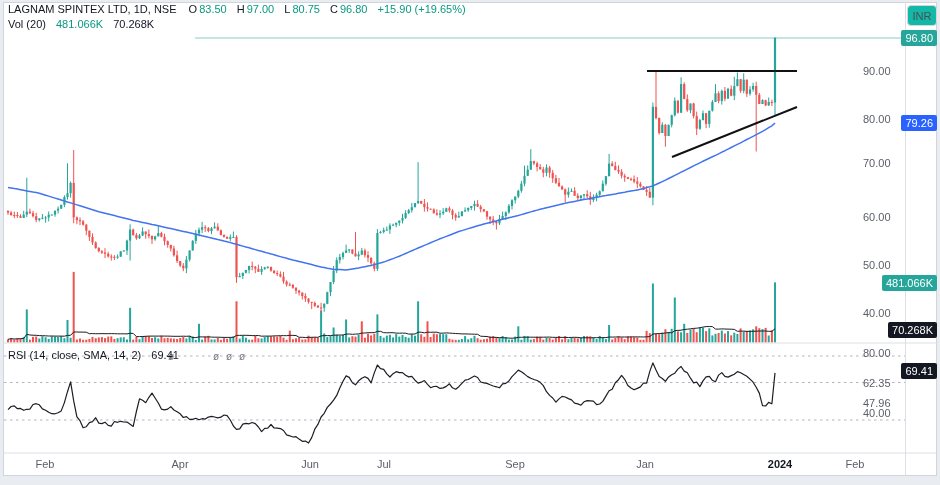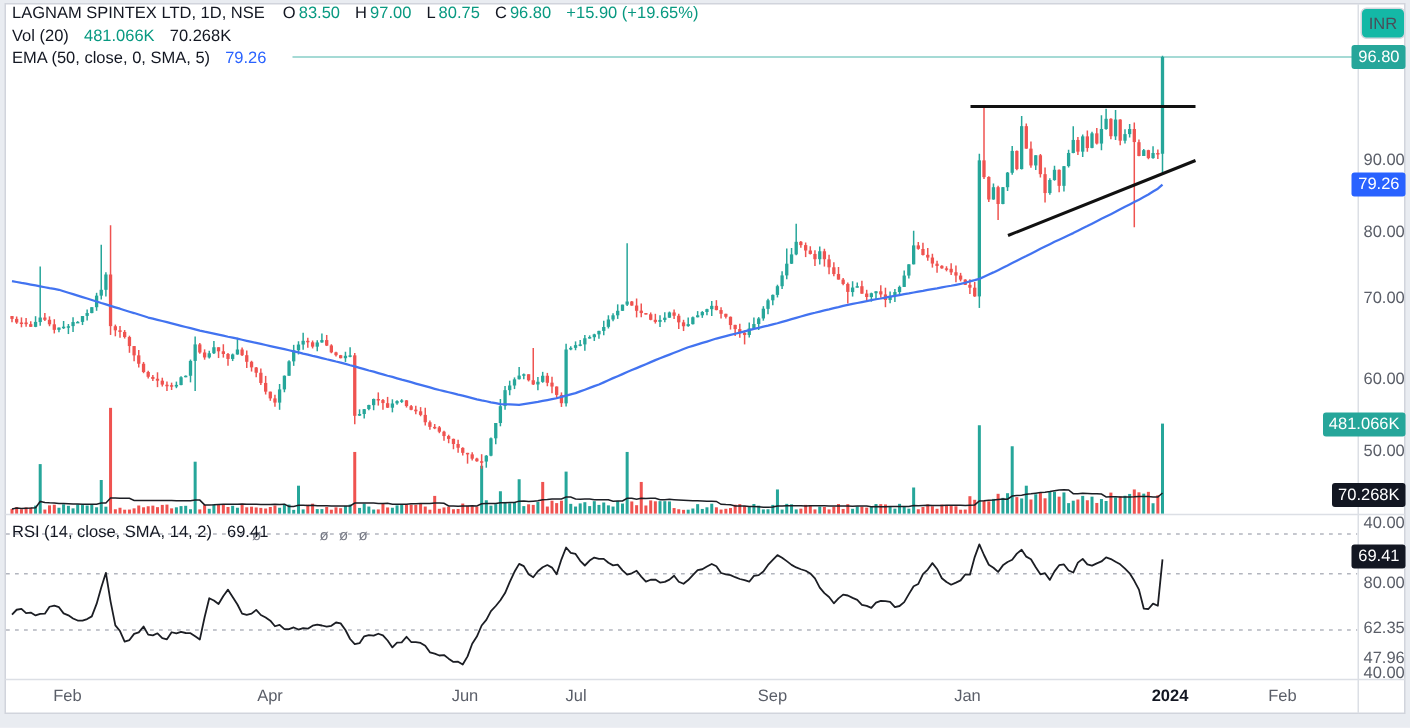--- a/index.html
+++ b/index.html
@@ -10,22 +10,22 @@
         white-space:nowrap;z-index:5;line-height:13px;}
   .lrow .k{margin-left:7px;}
   .lrow .v{margin-left:2px;margin-top:20px;}
   .lrow .gap{margin-left:9px;}
   .up{color:#089981;}
   .blu{color:#2962ff;}
   .dark{color:#131722;}
   .inr-btn{position:absolute;left:907px;top:5px;width:28px;height:19px;background:#14b8a6;
            border:1px solid #d4d7de;border-radius:4px;font:11px "Liberation Sans",sans-serif;
            color:#4a4e59;display:flex;align-items:center;justify-content:center;z-index:6;cursor:pointer;}
-  .tick{position:absolute;left:909px;font:11px "Liberation Sans",sans-serif;color:#5a5e68;
-        z-index:3;line-height:11px;margin-top:36px;}
+  .tick{position:absolute;left:863px;font:11px "Liberation Sans",sans-serif;color:#5a5e68;
+        z-index:3;line-height:11px;}
   .badge{position:absolute;right:3px;font:11px "Liberation Sans",sans-serif;color:#fff;
          padding:2.5px 4px;border-radius:2px;z-index:4;line-height:11px;}
   .tlabel{position:absolute;font:11px "Liberation Sans",sans-serif;color:#5a5e68;
           transform:translateX(-50%);z-index:3;}
   .tlabel.bold{font-weight:bold;color:#131722;}
 </style>
 </head>
 <body>
 
 <div class="stage">
@@ -802,24 +802,20 @@
     <span class="k">C</span><span class="v up">96.80</span>
     <span class="k up">+15.90 (+19.65%)</span>
   </div>
 
   <div class="lrow" style="top:18px;">
     <span>Vol (20)</span>
     <span class="k up">481.066K</span>
     <span class="k dark">70.268K</span>
   </div>
 
-  <div class="lrow" style="top:33px;">
-    <span>EMA (50, close, 0, SMA, 5)</span>
-    <span class="k blu">79.26</span>
-  </div>
 
   <div class="lrow" style="top:349px;">
     <span>RSI (14, close, SMA, 14, 2)</span>
     <span class="k dark">69.41</span>
   </div>
 
   <div class="inr-btn">
     <span>INR</span>
   </div>
 

